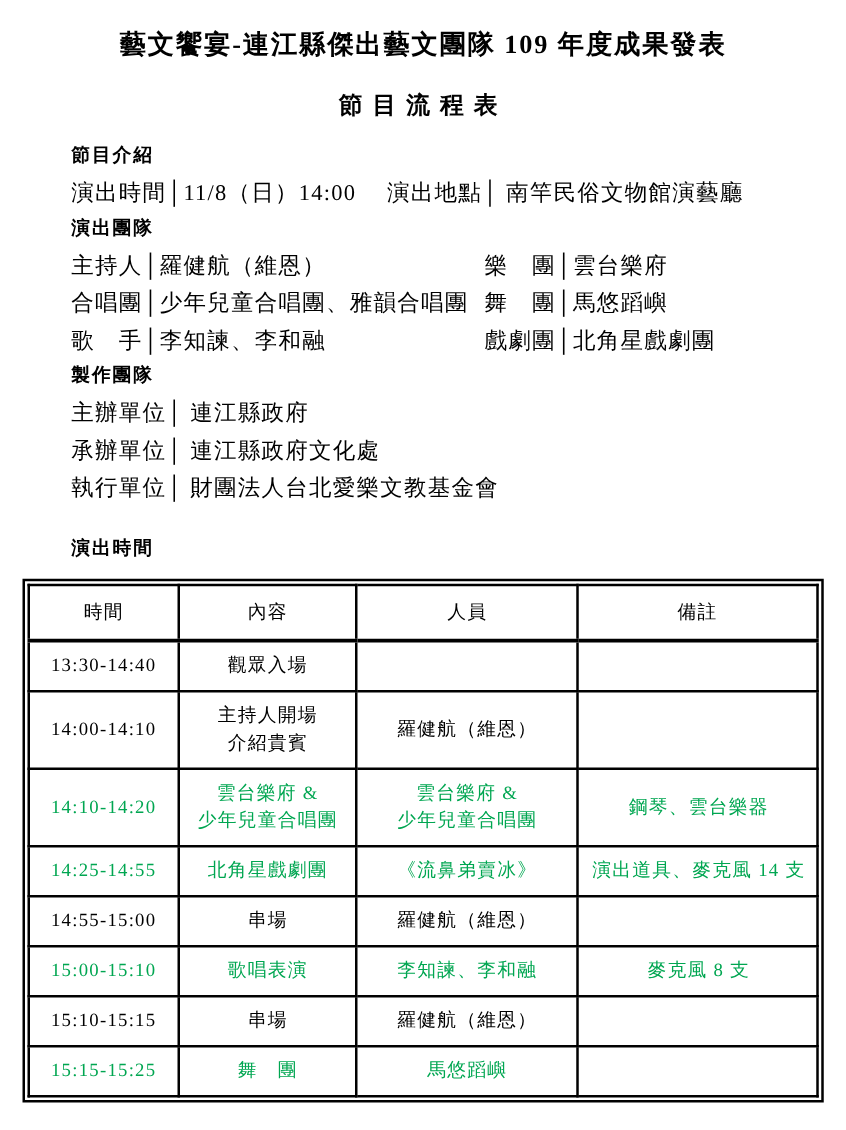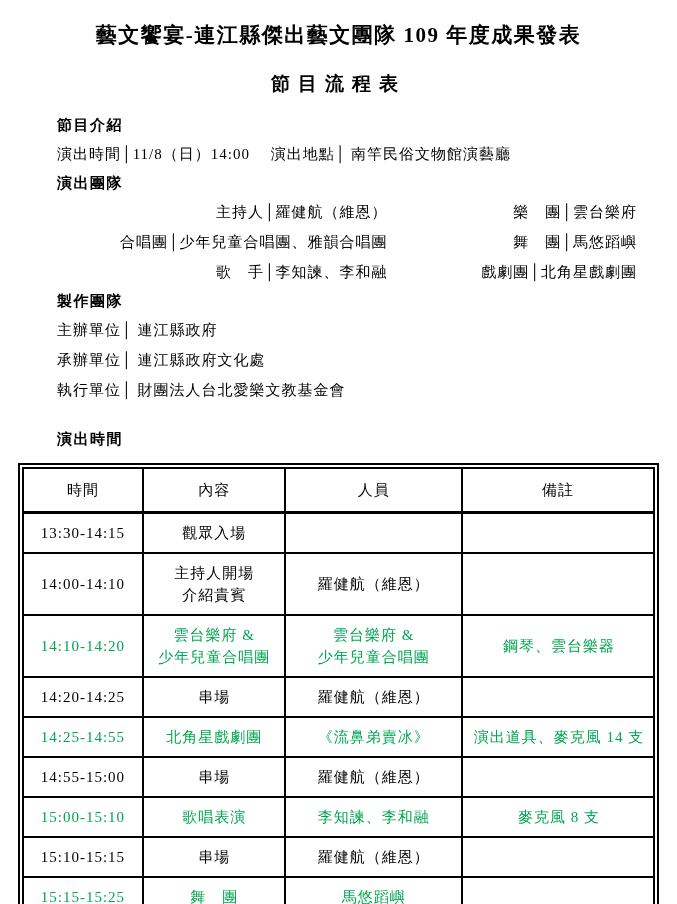--- a/index.html
+++ b/index.html
@@ -31,28 +31,27 @@
     margin: 14px 40px 0 57px;
     font-size: 15px;
   }
   .sec-heading {
     font-weight: bold;
     font-size: 15px;
     letter-spacing: 1.5px;
     line-height: 28px;
   }
   .text-line {
-    font-size: 15px;
+    font-size: 18px;
     letter-spacing: 1px;
     line-height: 30px;
     white-space: pre-wrap;
   }
   .teams-grid {
     display: flex;
-    text-align: right;
   }
   .teams-col-left { width: 57%; }
   .teams-col-right { width: 43%; }
   .program-heading { margin-top: 20px; }
   .table-outer {
     margin: 10px 18px 0 18px;
     border: 2px solid #000;
     padding: 2px;
   }
   table {
@@ -133,21 +132,21 @@
         <tr>
             <th>時間</th>
             <th>內容</th>
             <th>人員</th>
             <th>備註</th>
           </tr>
       </thead>
       <tbody>
           <tr>
             <td class="cell-time">
-              <div>13:30-14:15</div>
+              <div>13:30-14:40</div>
             </td>
             <td class="cell-content">
               <div>觀眾入場</div>
             </td>
             <td class="cell-person">
               <div></div>
             </td>
             <td class="cell-note">
               <div></div>
             </td>
@@ -174,34 +173,20 @@
             <td class="cell-content">
               <div>雲台樂府 &amp;</div>
               <div>少年兒童合唱團</div>
             </td>
             <td class="cell-person">
               <div>雲台樂府 &amp;</div>
               <div>少年兒童合唱團</div>
             </td>
             <td class="cell-note">
               <div>鋼琴、雲台樂器</div>
-            </td>
-          </tr>
-          <tr>
-            <td class="cell-time">
-              <div>14:20-14:25</div>
-            </td>
-            <td class="cell-content">
-              <div>串場</div>
-            </td>
-            <td class="cell-person">
-              <div>羅健航（維恩）</div>
-            </td>
-            <td class="cell-note">
-              <div></div>
             </td>
           </tr>
           <tr class="green-row">
             <td class="cell-time">
               <div>14:25-14:55</div>
             </td>
             <td class="cell-content">
               <div>北角星戲劇團</div>
             </td>
             <td class="cell-person">

